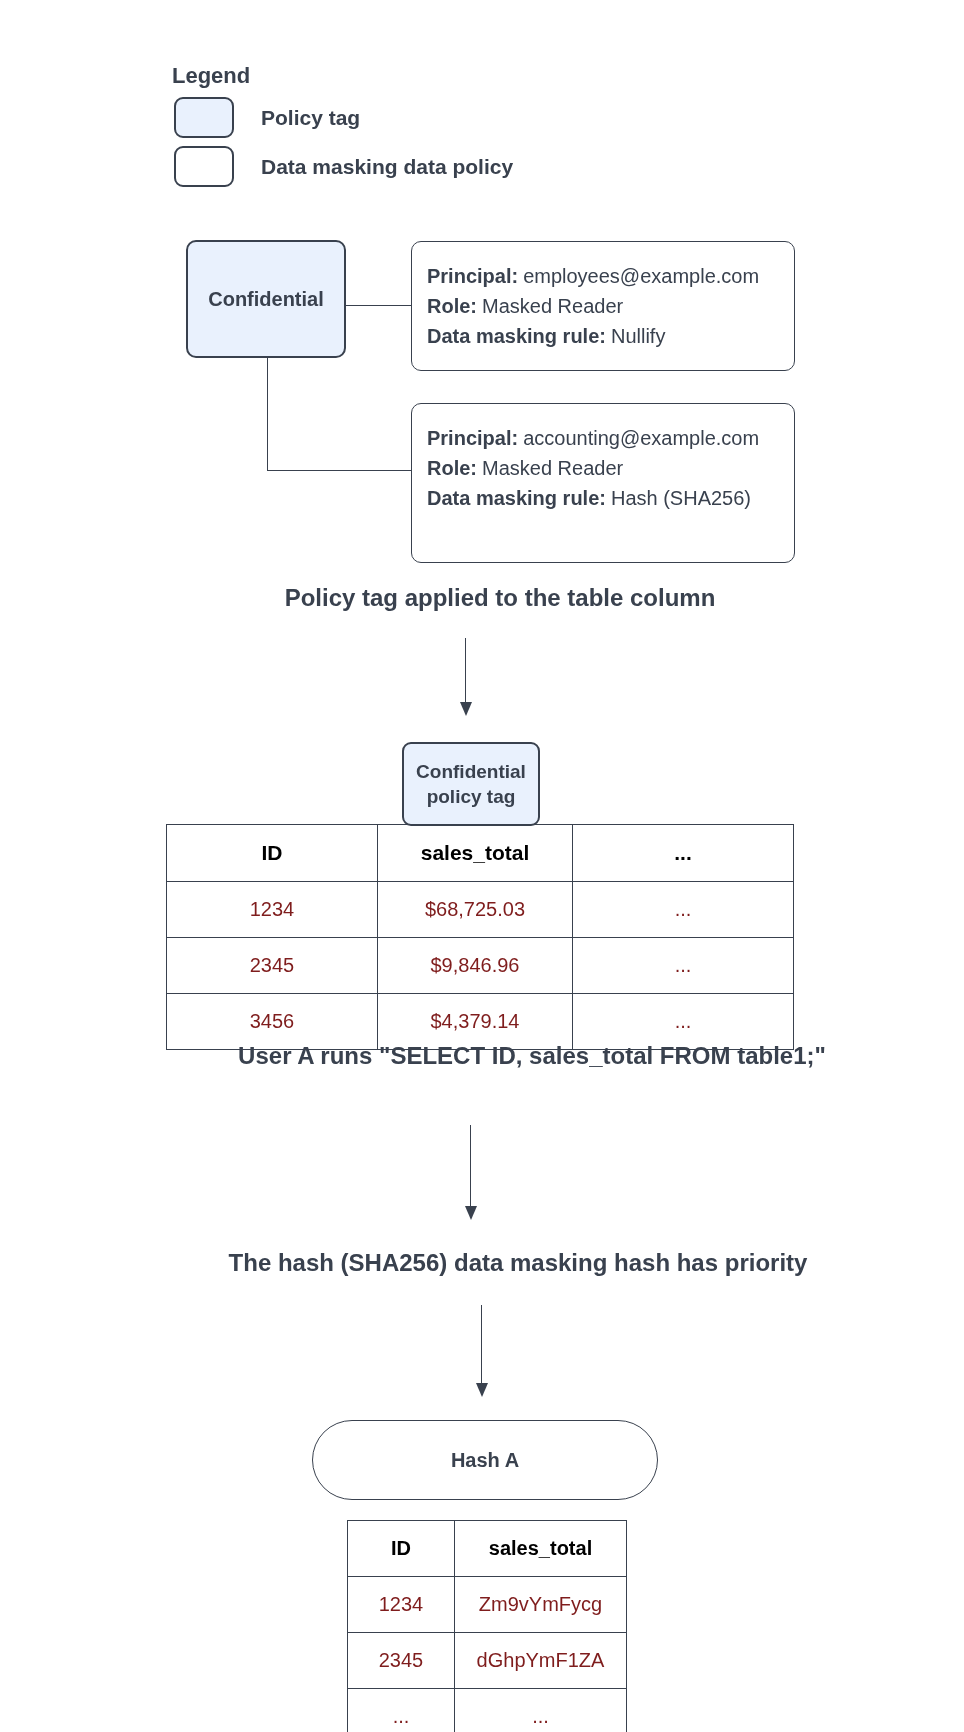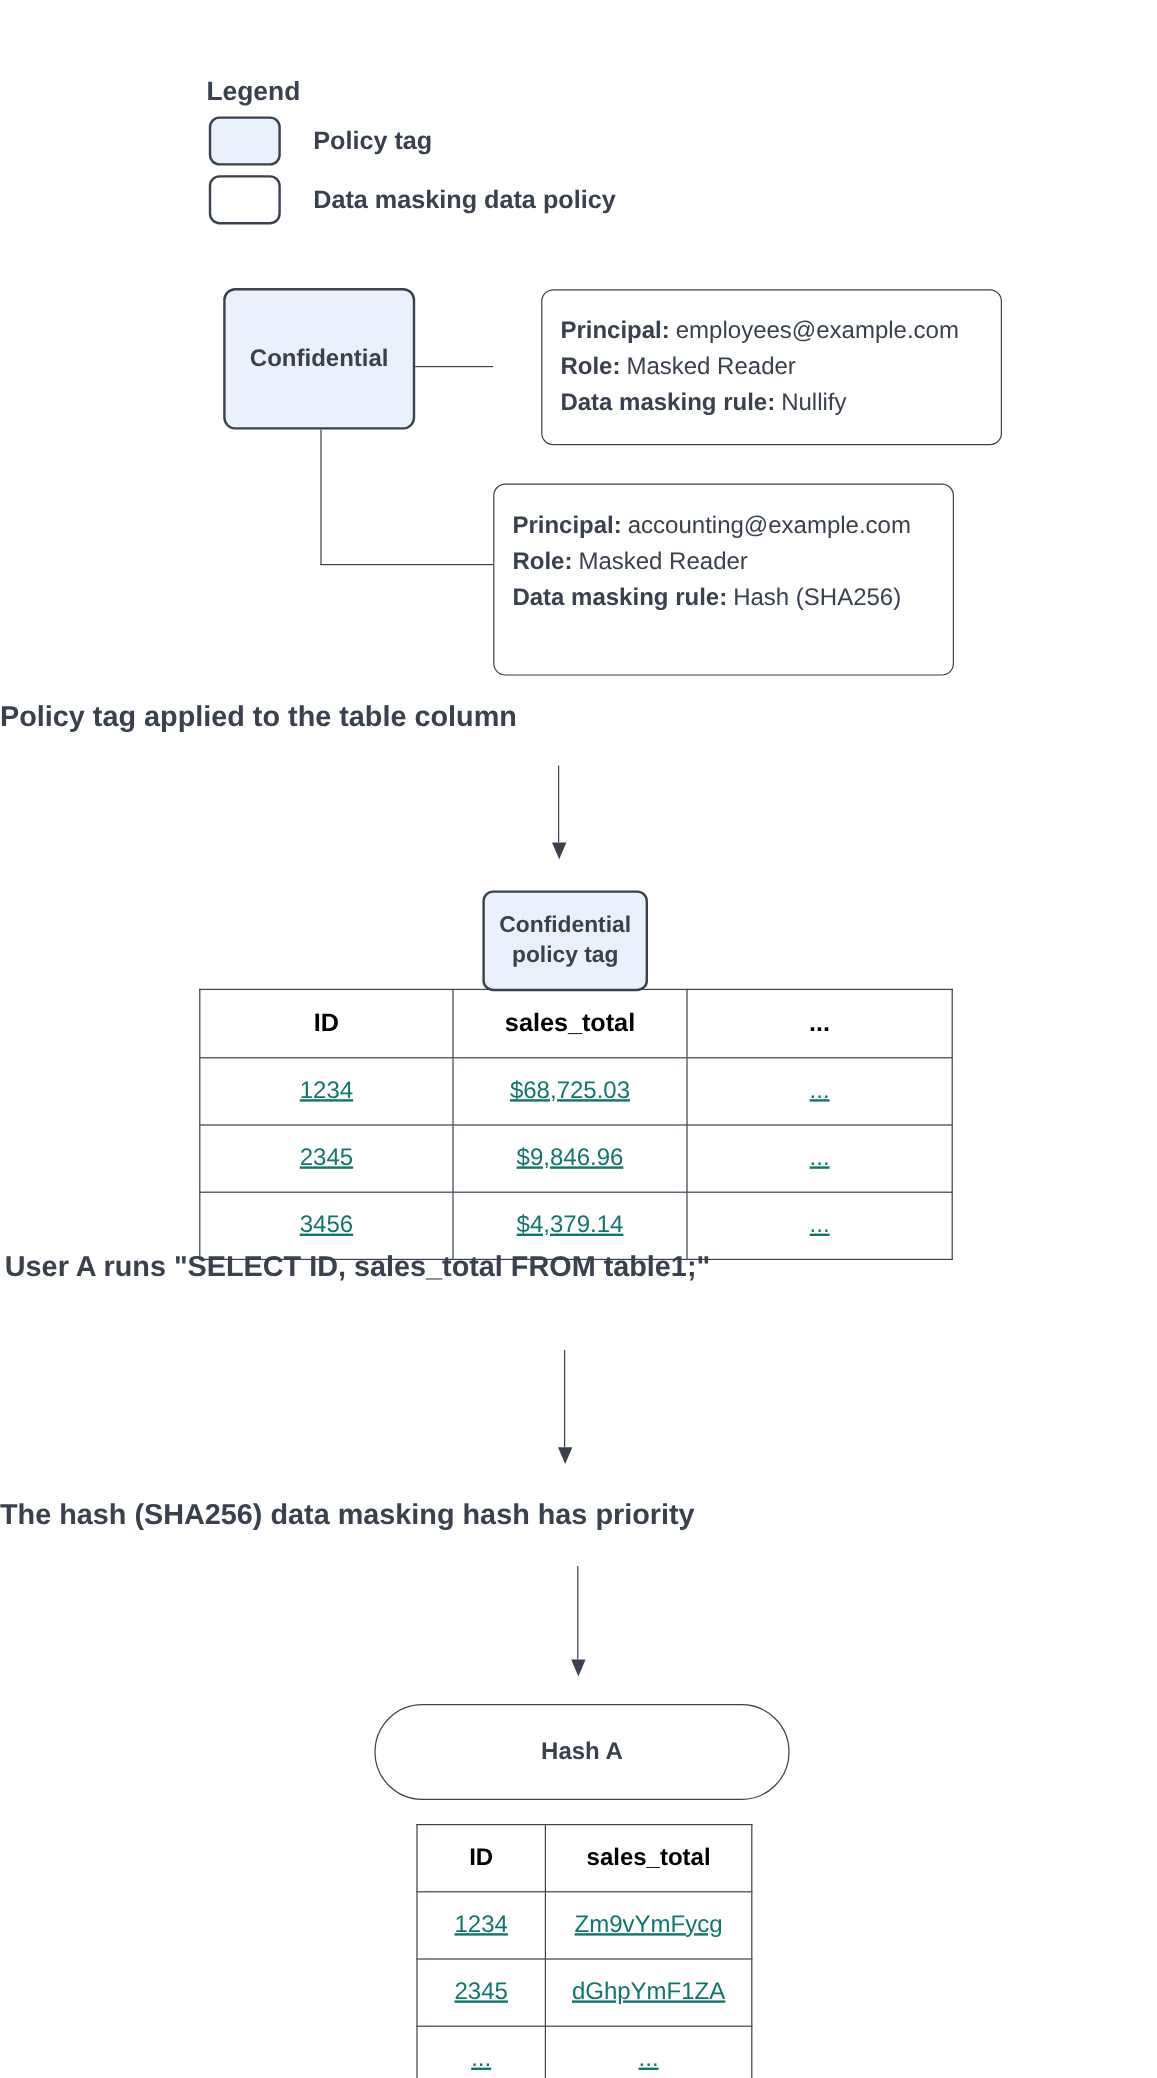--- a/index.html
+++ b/index.html
@@ -25,27 +25,27 @@
   .pb-value{font-weight:400;margin-left:5px;}
   
   .hline{border-top:1.5px solid #39414E;height:0;}
   .vline{border-left:1.5px solid #39414E;width:0;}
   
   .arrow{width:13px;display:flex;flex-direction:column;align-items:center;}
   .arrow .shaft{width:1.5px;background:#39414E;flex:1;}
   .arrow .head{width:0;height:0;border-left:6.5px solid transparent;border-right:6.5px solid transparent;
     border-top:14px solid #39414E;}
   
-  .step-heading{font-size:24px;font-weight:700;text-align:left;line-height:35px;color:#39414E;}
+  .step-heading{font-size:24px;font-weight:700;text-align:center;line-height:35px;color:#39414E;padding-left:48px;}
   
   table.dtable{border-collapse:collapse;table-layout:fixed;background:#fff;}
   table.dtable td,table.dtable th{border:1.5px solid #39414E;text-align:center;vertical-align:middle;
     padding:16px;font-family:"Liberation Sans",sans-serif;}
   table.dtable th{font-size:21px;font-weight:700;color:#000;}
-  table.dtable td{font-size:20px;font-weight:400;color:#0f766e;text-decoration:underline;}
+  table.dtable td{font-size:20px;font-weight:400;color:#7f1d1d;}
   
   .col-tag{box-sizing:border-box;border:2px solid #39414E;border-radius:9px;background:#E9F1FD;
     display:flex;flex-direction:column;align-items:center;justify-content:center;
     font-size:19px;font-weight:700;line-height:25px;z-index:2;}
   
   .oval{box-sizing:border-box;border:1.5px solid #39414E;border-radius:42px;background:#fff;
     display:flex;align-items:center;justify-content:center;font-size:20px;font-weight:700;}
 </style>
 </head>
 <body>
@@ -63,21 +63,21 @@
   </div>
 
   <div class="abs node blue center-lbl" style="left:186px;top:240px;width:160px;height:118px;font-size:20px;">
     <span>Confidential</span>
   </div>
 
   <div class="abs hline" style="left:346px;top:305px;width:65px;"></div>
   <div class="abs vline" style="left:267px;top:358px;height:113px;"></div>
   <div class="abs hline" style="left:267px;top:470px;width:144px;"></div>
 
-  <div class="abs policy-box" style="left:411px;top:241px;width:384px;height:130px;margin-left:40px;">
+  <div class="abs policy-box" style="left:411px;top:241px;width:384px;height:130px;">
     <div>
       <span class="pb-label">Principal:</span><span class="pb-value">employees@example.com</span>
     </div>
     <div>
       <span class="pb-label">Role:</span><span class="pb-value">Masked Reader</span>
     </div>
     <div>
       <span class="pb-label">Data masking rule:</span><span class="pb-value">Nullify</span>
     </div>
   </div>

